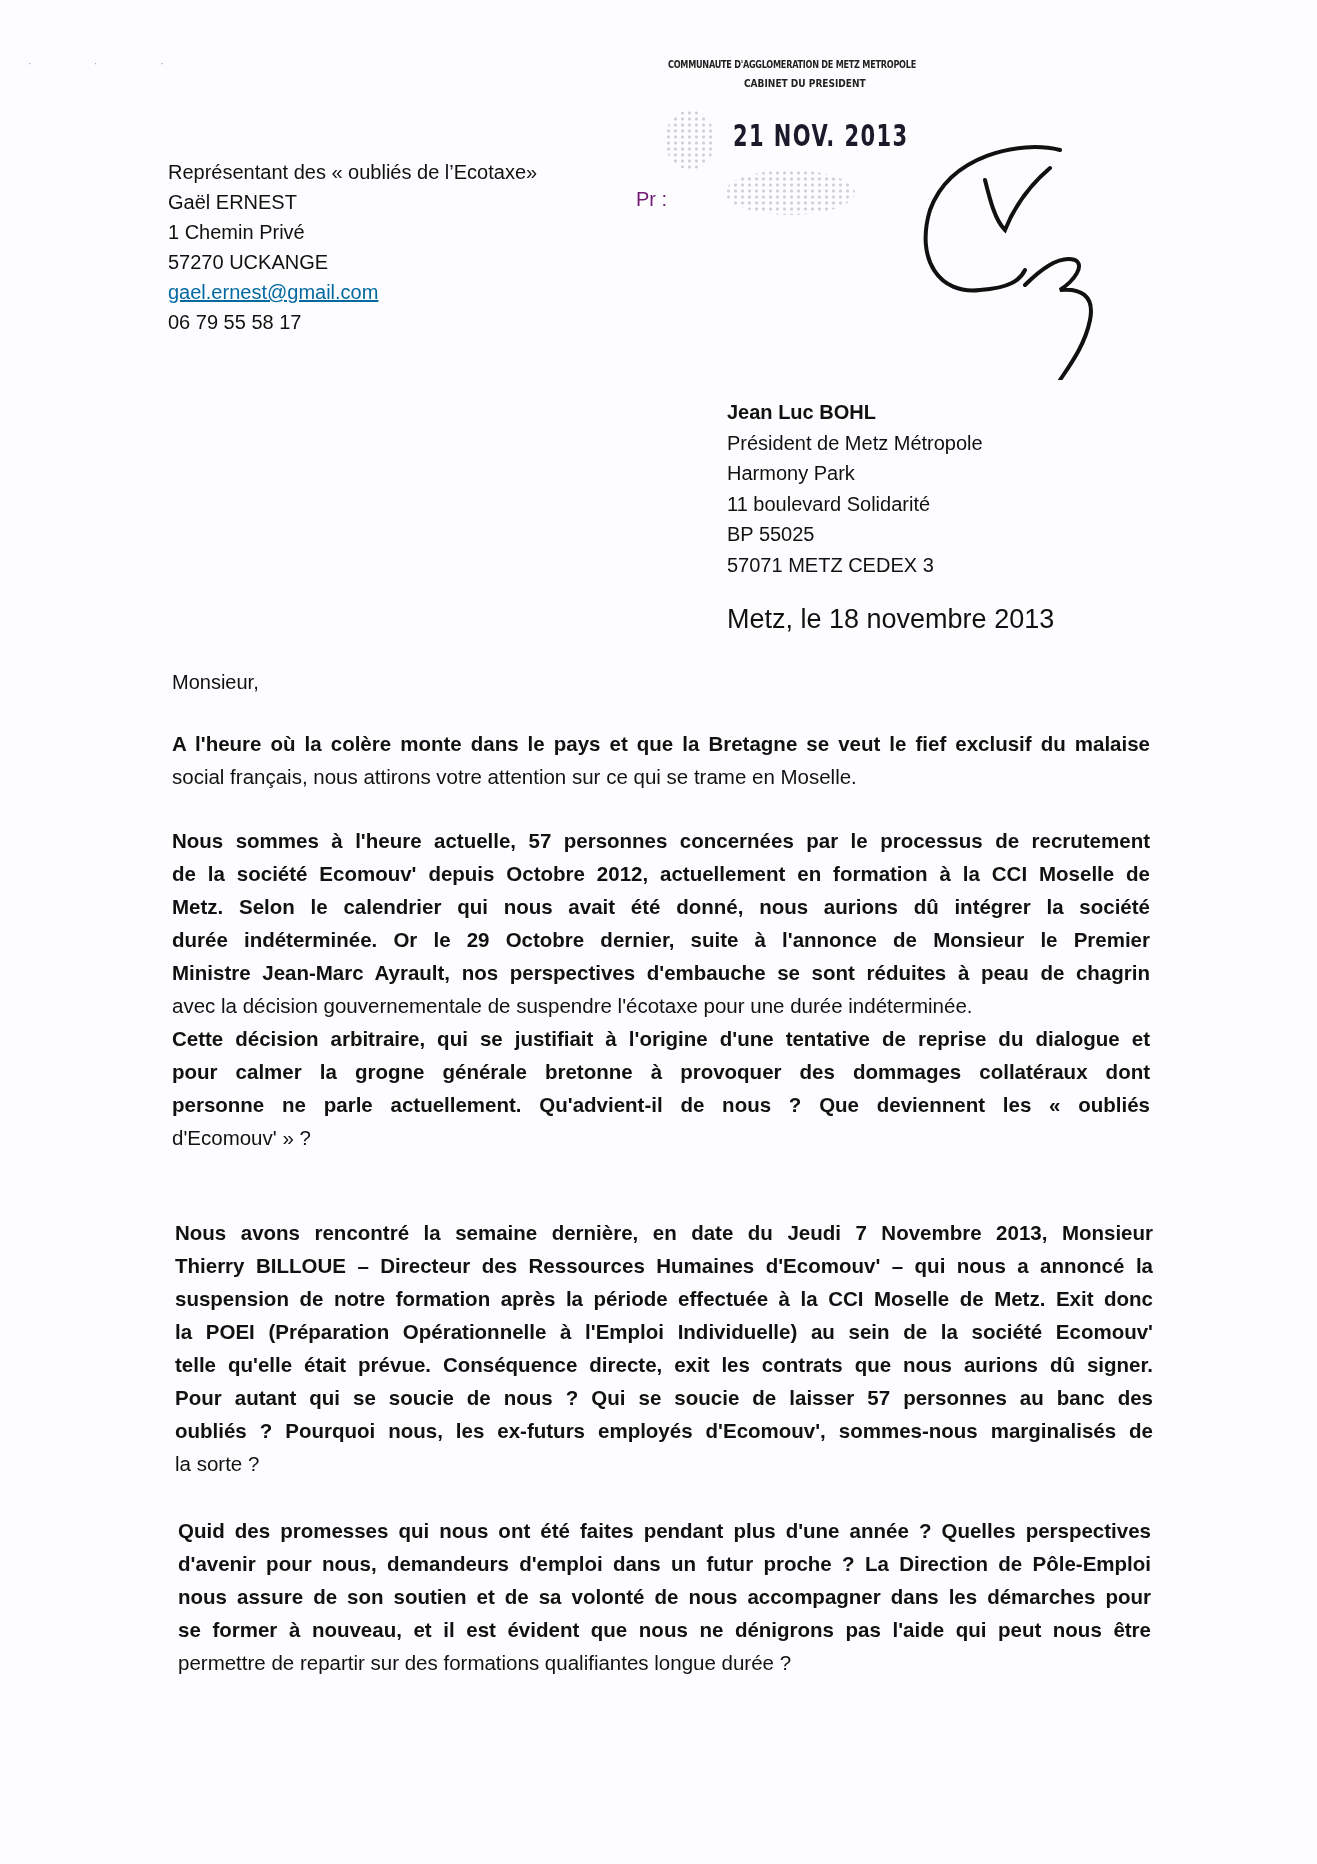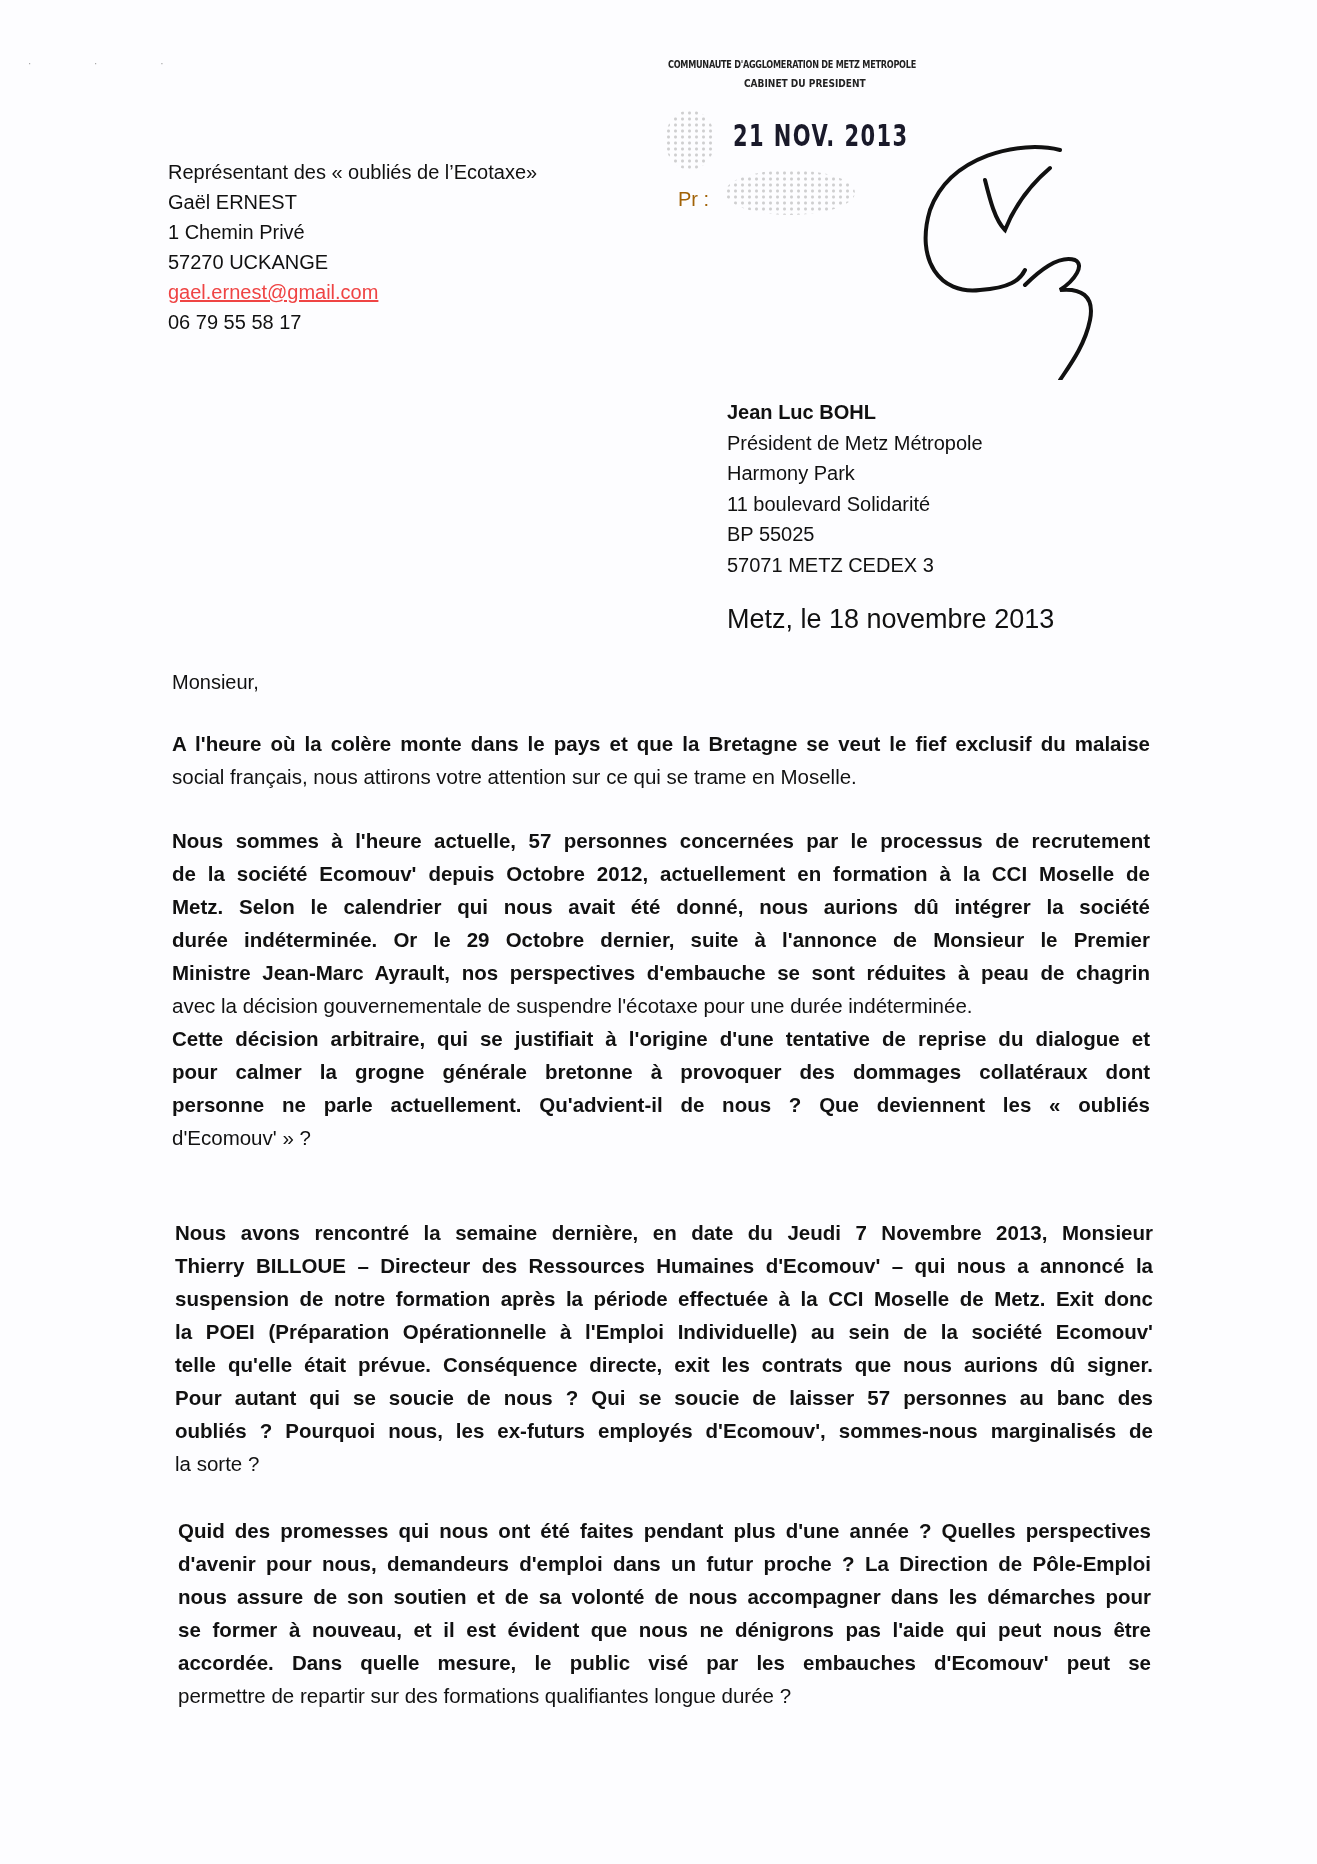--- a/index.html
+++ b/index.html
@@ -12,30 +12,30 @@
   .scan-dots { position: absolute; left: 28px; top: 58px; font-size: 10px; color: #999; letter-spacing: 30px; }
 
   
   .stamp-org { position: absolute; left: 668px; top: 58px; font-family: "DejaVu Sans", sans-serif;
     font-size: 11px; font-stretch: condensed; transform: scaleX(0.82); transform-origin: left top;
     color: #222; letter-spacing: -0.3px; white-space: nowrap; font-weight: bold; }
   .stamp-cab { position: absolute; left: 744px; top: 77px; font-family: "DejaVu Sans", sans-serif;
     font-size: 11px; transform: scaleX(0.82); transform-origin: left top; color: #222; white-space: nowrap; font-weight: bold; }
   .stamp-date { position: absolute; left: 733px; top: 118px; font-family: "DejaVu Sans", sans-serif;
     font-size: 30px; font-weight: bold; transform: scaleX(0.7); transform-origin: left top; color: #1a1a2a; letter-spacing: 2px; white-space: nowrap; }
-  .pr-label { position: absolute; left: 678px; top: 188px; font-size: 20px; color: #a16207; }
+  .pr-label { position: absolute; left: 636px; top: 188px; font-size: 20px; color: #701a75; }
   .smudge { position: absolute; border-radius: 50%; background: radial-gradient(circle, rgba(120,120,120,0.35) 0 1px, transparent 2px); background-size: 7px 6px; }
 
   
   .initials { position: absolute; left: 910px; top: 120px; width: 230px; height: 260px; }
 
   
   .sender { position: absolute; left: 168px; top: 157px; font-size: 20px; line-height: 30px; }
   .sender div { white-space: nowrap; }
-  .sender .email { text-decoration: underline; color: #ef4444; }
+  .sender .email { text-decoration: underline; color: #0369a1; }
 
   
   .recipient { position: absolute; left: 727px; top: 397px; font-size: 20px; line-height: 30.5px; }
   .recipient .name { font-weight: bold; }
   .place-date { position: absolute; left: 727px; top: 604px; font-size: 27px; }
 
   .salutation { position: absolute; left: 172px; top: 671px; font-size: 20px; }
 
   .body-text { position: absolute; left: 172px; width: 978px; font-size: 20.5px; line-height: 33px; text-align: justify; }
   .p1 { top: 727px; }
@@ -110,17 +110,16 @@
       <span class="line j">telle qu'elle était prévue. Conséquence directe, exit les contrats que nous aurions dû signer.</span>
       <span class="line j">Pour autant qui se soucie de nous ? Qui se soucie de laisser 57 personnes au banc des</span>
       <span class="line j">oubliés ? Pourquoi nous, les ex-futurs employés d'Ecomouv', sommes-nous marginalisés de</span>
       <span class="line">la sorte ?</span>
     </div>
   <div class="body-text p4">
       <span class="line j">Quid des promesses qui nous ont été faites pendant plus d'une année ? Quelles perspectives</span>
       <span class="line j">d'avenir pour nous, demandeurs d'emploi dans un futur proche ? La Direction de Pôle-Emploi</span>
       <span class="line j">nous assure de son soutien et de sa volonté de nous accompagner dans les démarches pour</span>
       <span class="line j">se former à nouveau, et il est évident que nous ne dénigrons pas l'aide qui peut nous être</span>
-      <span class="line j">accordée. Dans quelle mesure, le public visé par les embauches d'Ecomouv' peut se</span>
       <span class="line">permettre de repartir sur des formations qualifiantes longue durée ?</span>
     </div>
 
 </div>
 
 </body></html>

